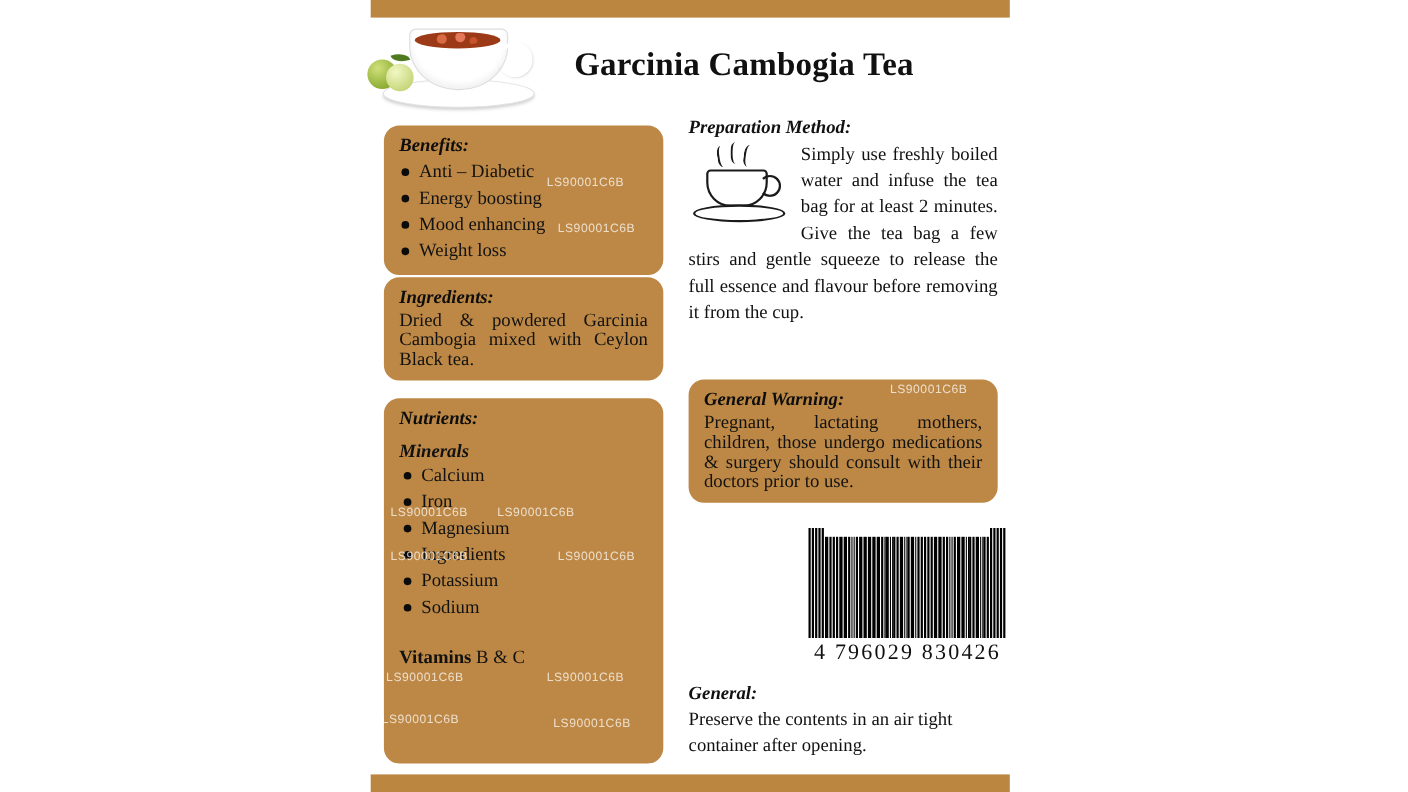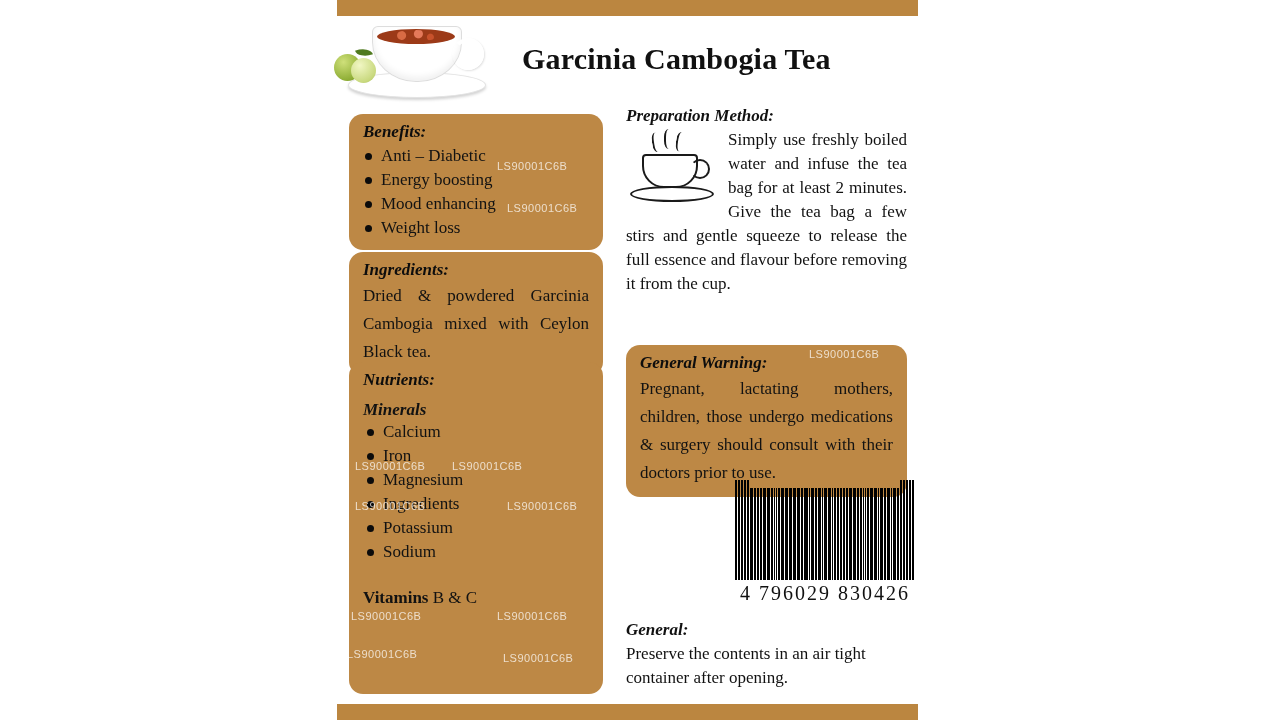--- a/index.html
+++ b/index.html
@@ -173,21 +173,21 @@
     left: 4px;
     top: 9px;
     width: 7px;
     height: 7px;
     border-radius: 50%;
     background: #0b0b0b;
   }
   .panel p {
     margin: 0;
     font-size: 17px;
-    line-height: 28px;
+    line-height: 18px;
     text-align: justify;
   }
 
   
   #panel-benefits   { left: 12px;  top: 114px; width: 254px; }
   #panel-benefits li { padding-left: 18px; }
   #panel-benefits li::before { left: 2px; }
 
   #panel-ingredients{ left: 12px;  top: 252px; width: 254px; }
   #panel-nutrients  { left: 12px;  top: 362px; width: 254px; height: 332px; }

